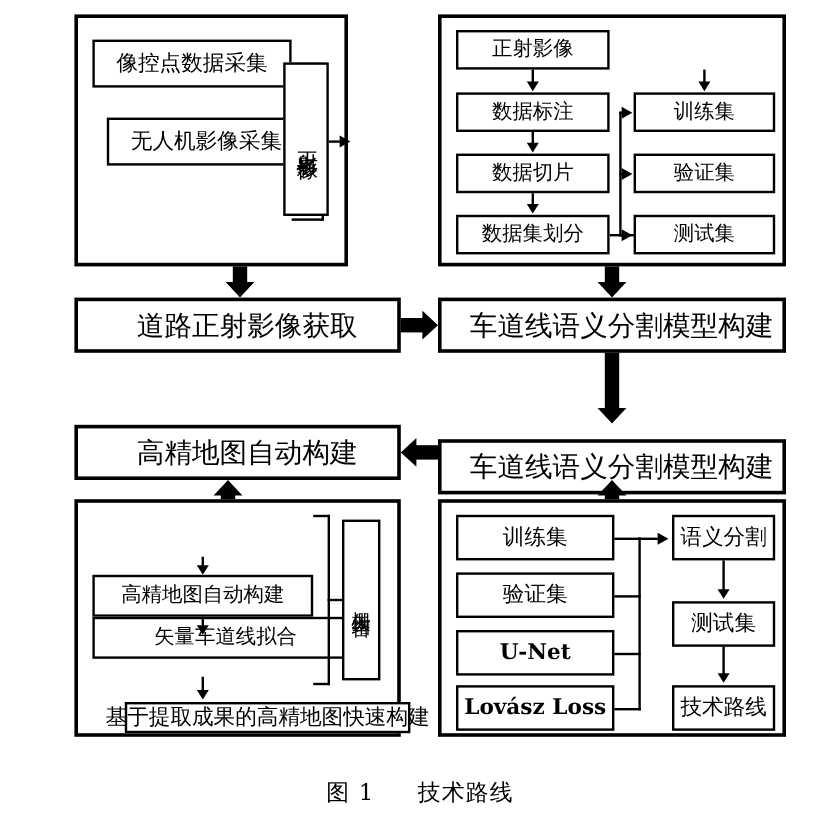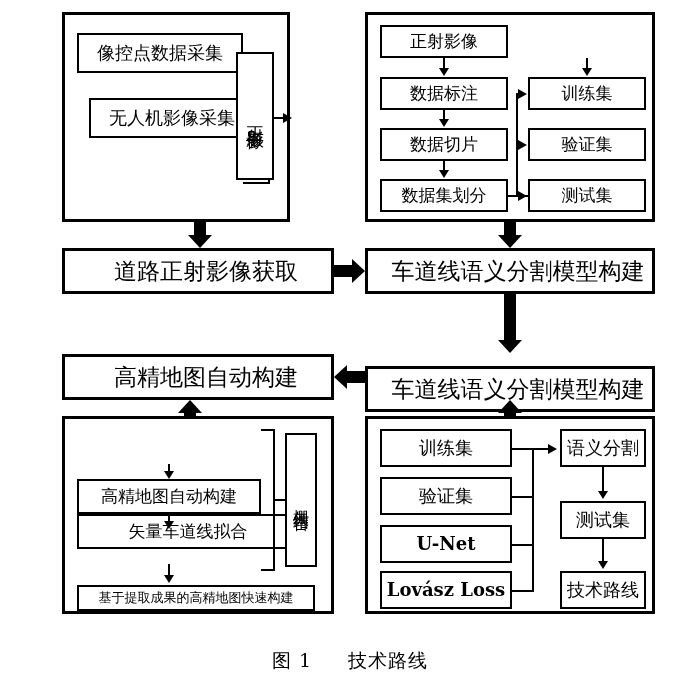--- a/index.html
+++ b/index.html
@@ -44,21 +44,21 @@
     align-items:center;
     justify-content:center;
     text-align:center;
     white-space:nowrap;
   }
 
   .t20{font-size:23px;padding-left:16px;}
   .t18{font-size:18px;}
   .t17{font-size:17px;}
   .t16{font-size:16px;}
-  .t15{font-size:13px;}
+  .t15{font-size:18px;margin-left:27px;}
   .serifish{font-family:"DejaVu Serif","Liberation Serif",serif;font-weight:bold;}
 
   
   .vert{
     writing-mode:vertical-rl;
     text-orientation:upright;
     letter-spacing:2px;
     line-height:1;
   }
 

